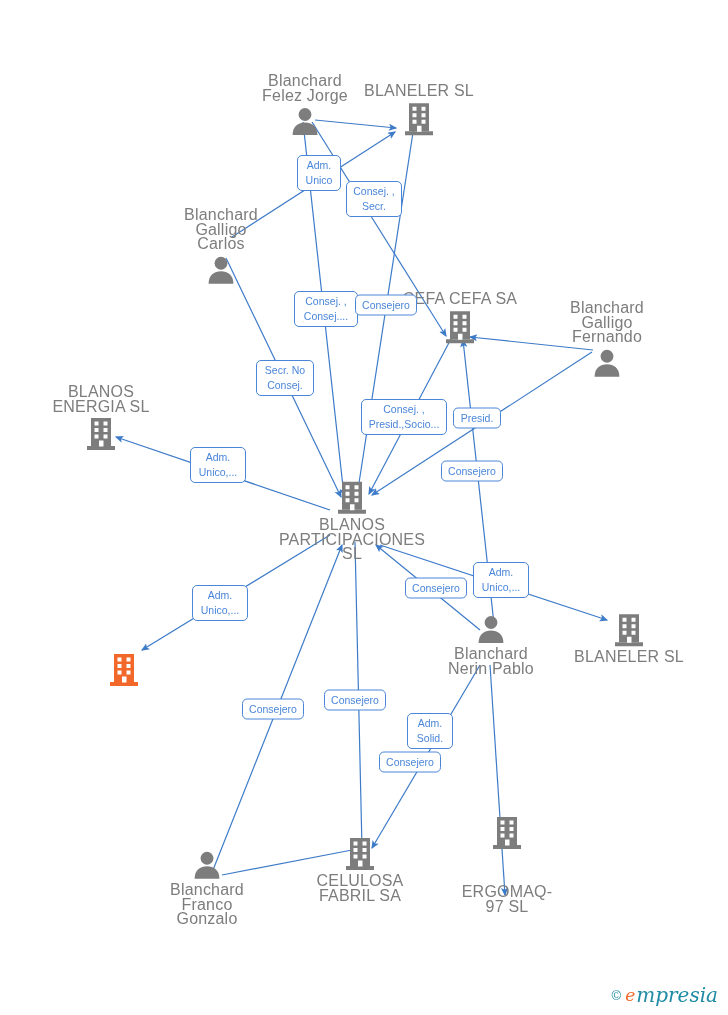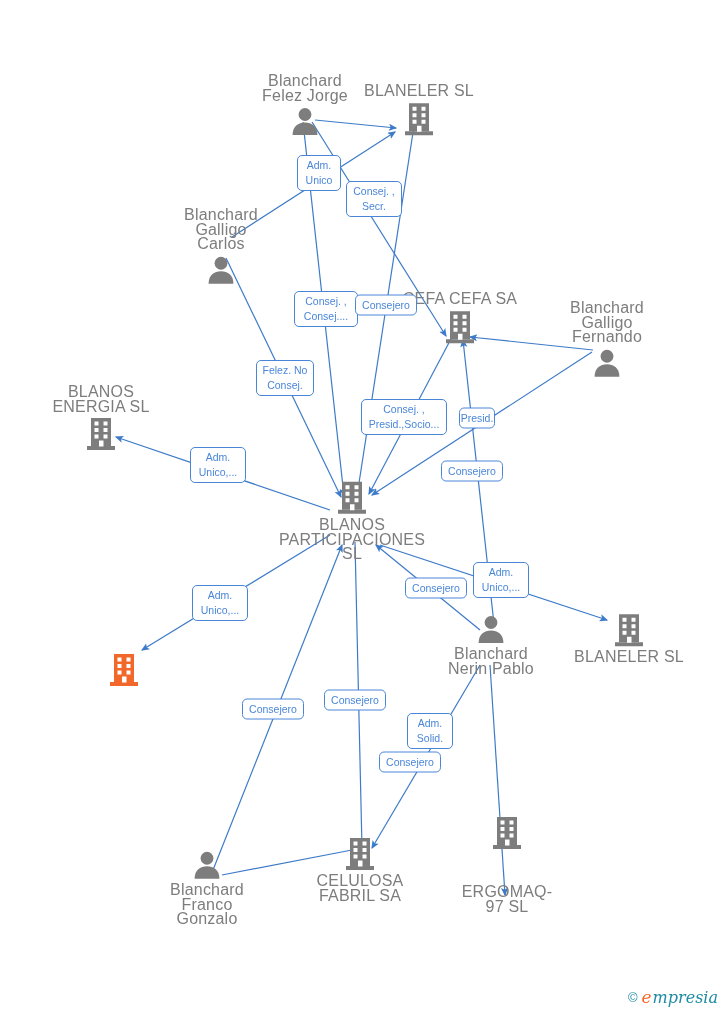--- a/index.html
+++ b/index.html
@@ -96,21 +96,21 @@
   .wm-e {
     color: #f2682a;
     font-family: "DejaVu Serif", serif;
     font-style: italic;
     font-size: 17px;
   }
   .wm-rest {
     color: #1f8ba4;
     font-family: "DejaVu Serif", serif;
     font-style: italic;
-    font-size: 16px;
+    font-size: 20px;
     margin-left: -3px;
   }
 </style>
 </head>
 <body>
 
 <div id="graph-canvas">
 
   <svg id="edge-layer" viewBox="0 0 728 1015" width="728" height="1015">
     <defs>
@@ -302,25 +302,25 @@
       </div>
     </div>
   <div id="edge-labels-layer">
       <div class="edge-label" style="left: 319px; top: 173px; width: 44px;">Adm.
 Unico</div>
       <div class="edge-label" style="left: 374px; top: 199px; width: 56px;">Consej. ,
 Secr.</div>
       <div class="edge-label" style="left: 326px; top: 309px; width: 64px;">Consej. ,
 Consej....</div>
       <div class="edge-label" style="left: 386px; top: 305px; width: 62px;">Consejero</div>
-      <div class="edge-label" style="left: 285px; top: 378px; width: 58px;">Felez.  No
+      <div class="edge-label" style="left: 285px; top: 378px; width: 58px;">Secr.  No
 Consej.</div>
       <div class="edge-label" style="left: 404px; top: 417px; width: 86px;">Consej. ,
 Presid.,Socio...</div>
-      <div class="edge-label" style="left: 477px; top: 418px; width: 36px;">Presid.</div>
+      <div class="edge-label" style="left: 477px; top: 418px; width: 48px;">Presid.</div>
       <div class="edge-label" style="left: 472px; top: 471px; width: 62px;">Consejero</div>
       <div class="edge-label" style="left: 218px; top: 465px; width: 56px;">Adm.
 Unico,...</div>
       <div class="edge-label" style="left: 436px; top: 588px; width: 62px;">Consejero</div>
       <div class="edge-label" style="left: 501px; top: 580px; width: 56px;">Adm.
 Unico,...</div>
       <div class="edge-label" style="left: 220px; top: 603px; width: 56px;">Adm.
 Unico,...</div>
       <div class="edge-label" style="left: 273px; top: 709px; width: 62px;">Consejero</div>
       <div class="edge-label" style="left: 355px; top: 700px; width: 62px;">Consejero</div>

